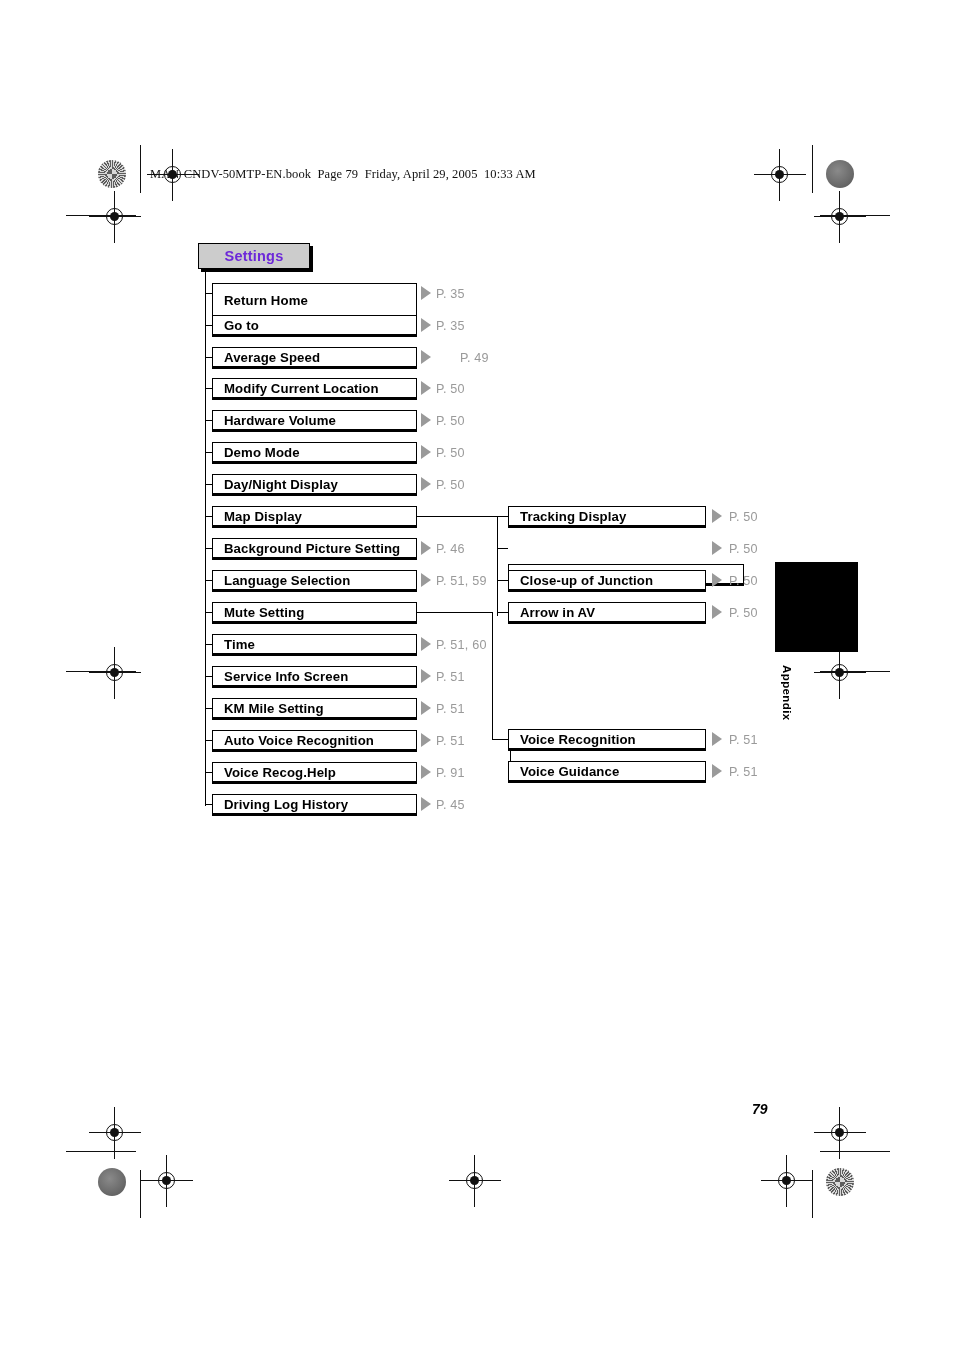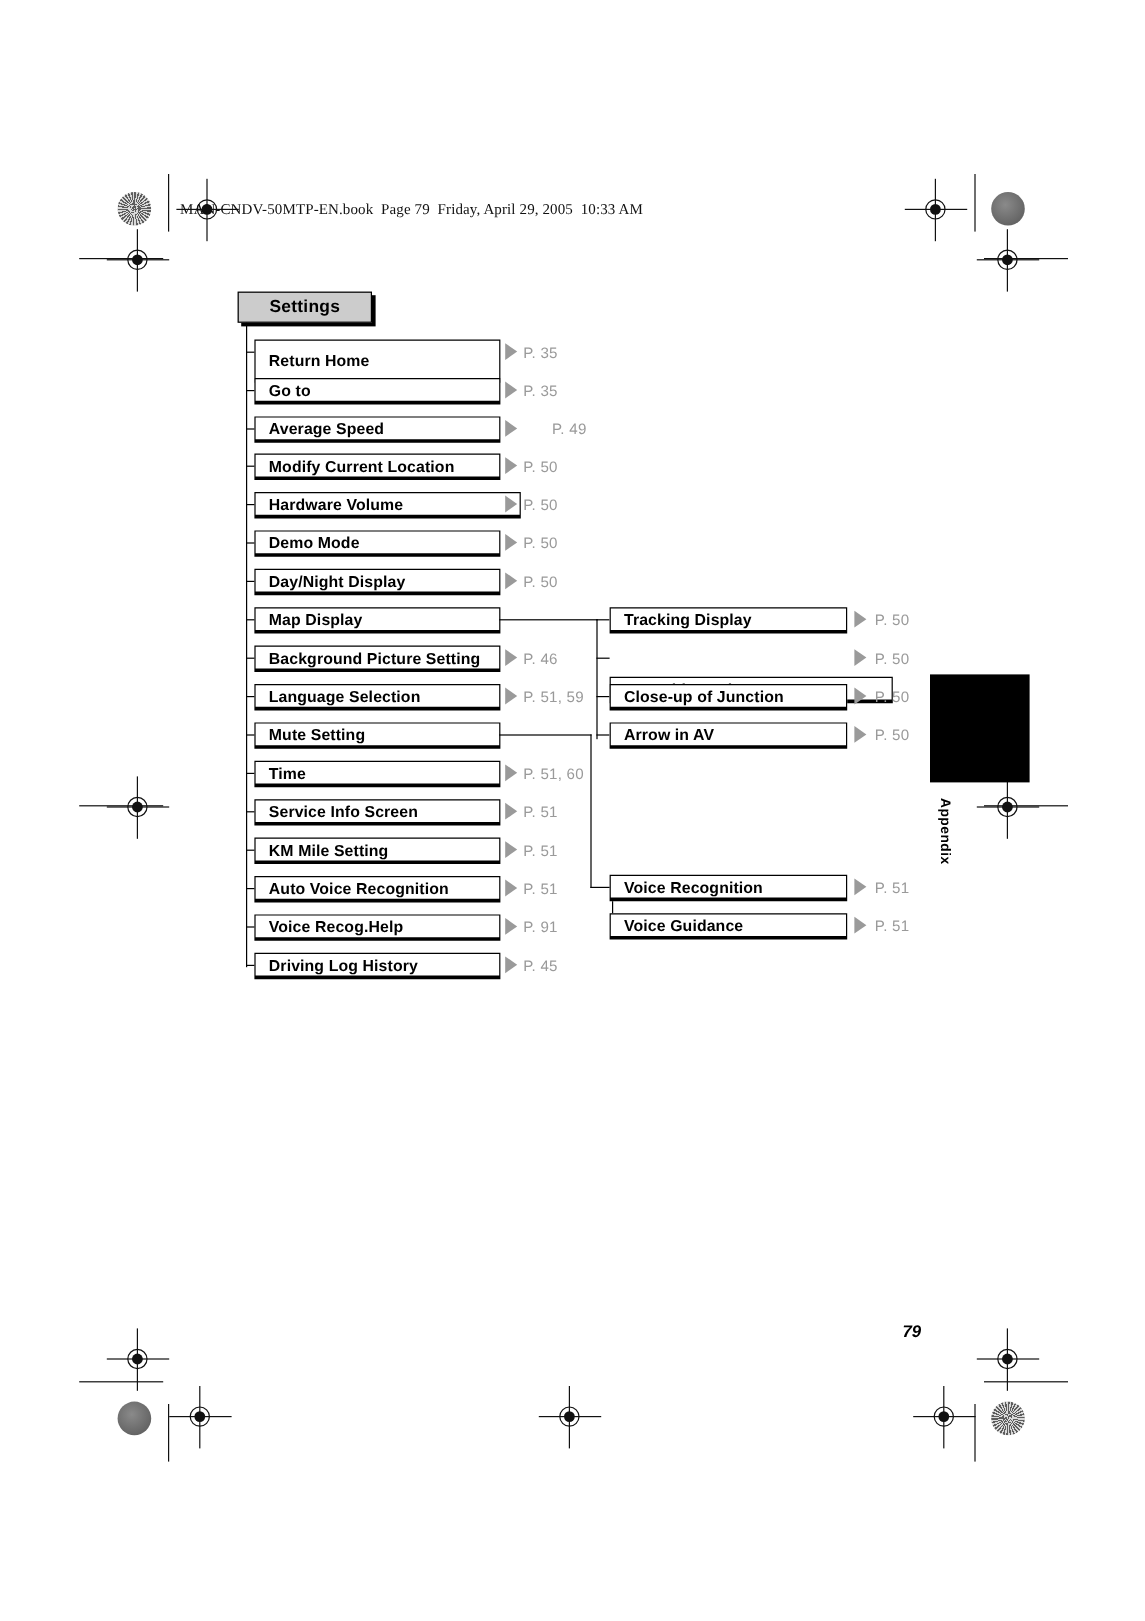--- a/index.html
+++ b/index.html
@@ -45,21 +45,21 @@
   
   .chart{position:absolute;left:0;top:0;width:954px;height:1351px;}
 
   .node-title{
     position:absolute;
     box-sizing:border-box;
     background:#cccccc;
     border:1.7px solid #000;
     box-shadow:3px 3px 0 0 #000;
     display:flex;align-items:center;justify-content:center;
-    font-size:14.5px;font-weight:bold;color:#000000;
+    font-size:14.5px;font-weight:bold;color:#6d28d9;
     letter-spacing:.2px;
   }
 
   .node{
     position:absolute;
     box-sizing:border-box;
     background:#ffffff;
     border:1.4px solid #000;
     border-bottom:3.4px solid #000;
     display:flex;align-items:center;
@@ -220,21 +220,21 @@
   <div class="pageref" style="left:436px;top:351px;margin-left:24px;">P. 49</div>
 
   <div class="wire h" style="left:205px;top:388px;width:8px;"></div>
   <div class="node" style="left:212px;top:378px;width:205px;height:22px;">
     <span>Modify Current Location</span>
   </div>
   <div class="tri" style="left:421px;top:381px;"></div>
   <div class="pageref" style="left:436px;top:382px;">P. 50</div>
 
   <div class="wire h" style="left:205px;top:420px;width:8px;"></div>
-  <div class="node" style="left:212px;top:410px;width:222px;height:22px;">
+  <div class="node" style="left:212px;top:410px;width:205px;height:22px;">
     <span>Hardware Volume</span>
   </div>
   <div class="tri" style="left:421px;top:413px;"></div>
   <div class="pageref" style="left:436px;top:414px;">P. 50</div>
 
   <div class="wire h" style="left:205px;top:452px;width:8px;"></div>
   <div class="node" style="left:212px;top:442px;width:205px;height:22px;">
     <span>Demo Mode</span>
   </div>
   <div class="tri" style="left:421px;top:445px;"></div>

